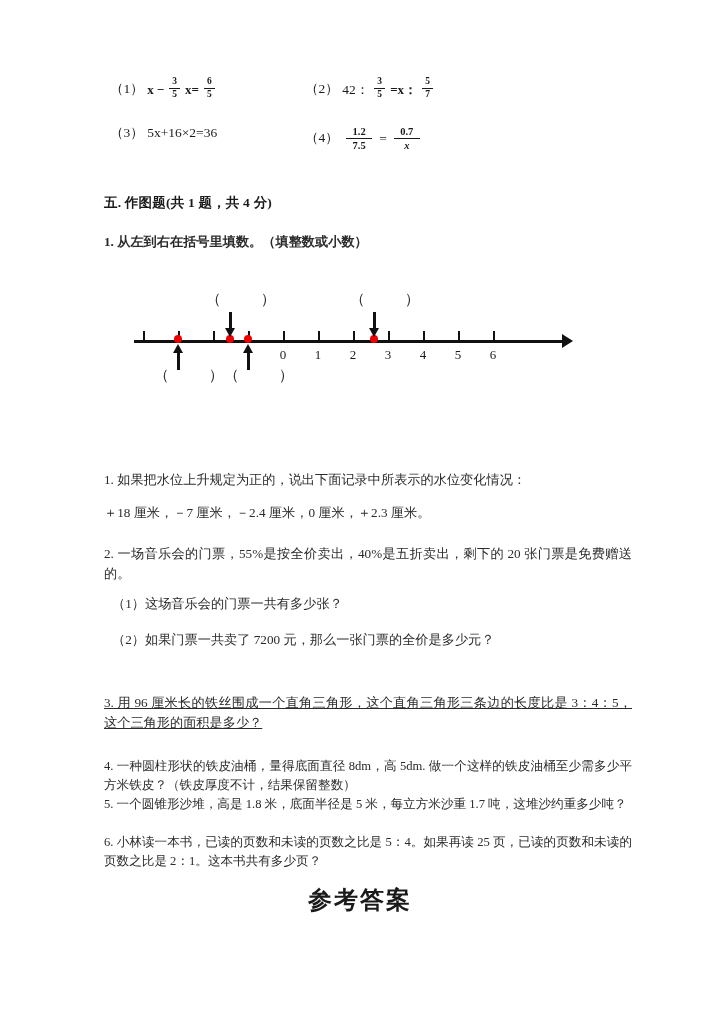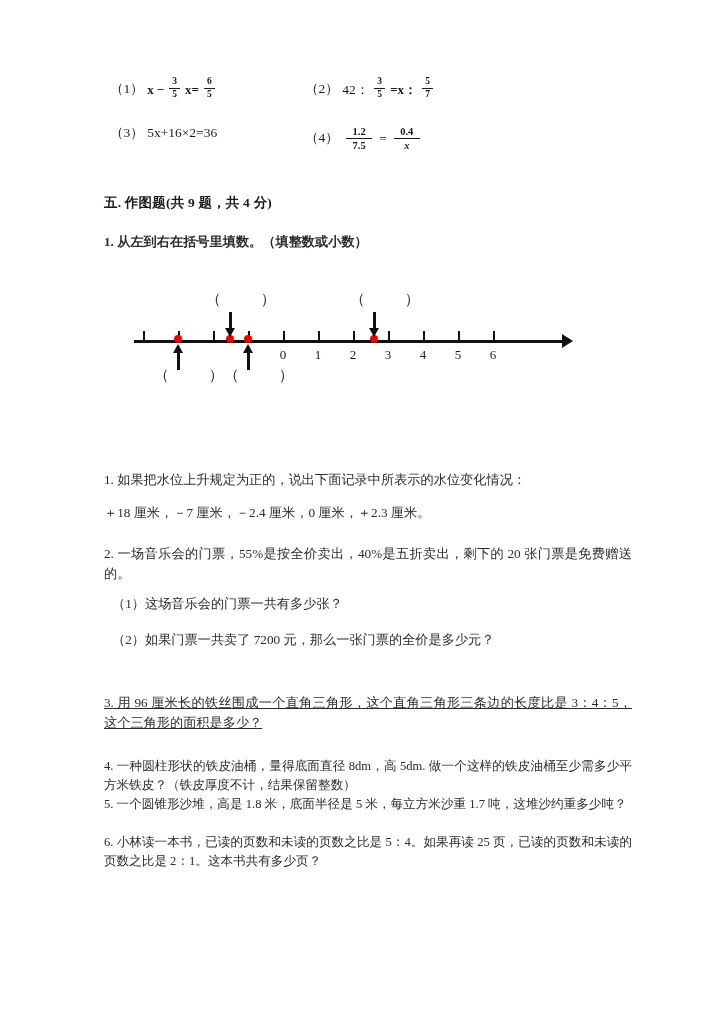--- a/index.html
+++ b/index.html
@@ -272,28 +272,28 @@
   <div class="eq-block eq-row2 eq-col2">
     <span class="eq-label">（4）</span>
     <span class="eq-body">
       <span class="frac frac-lg">
         <span class="num">1.2</span>
         <span class="bar"></span>
         <span class="den">7.5</span>
       </span>
       <span class="plain">=</span>
       <span class="frac frac-lg">
-        <span class="num">0.4</span>
+        <span class="num">0.7</span>
         <span class="bar"></span>
         <span class="den italic-x">x</span>
       </span>
     </span>
   </div>
 
-  <div class="sec-head" style="top:194px;">五. 作图题(共 9 题，共 4 分)</div>
+  <div class="sec-head" style="top:194px;">五. 作图题(共 1 题，共 4 分)</div>
   <div class="para" style="top:232px;font-weight:bold;">1. 从左到右在括号里填数。（填整数或小数）</div>
 
   <div class="numline-wrap">
 
     <div class="axis"></div>
     <div class="axis-arrow"></div>
 
     <div class="tick" style="left:39px;"></div>
     <div class="tick" style="left:74px;"></div>
     <div class="tick" style="left:109px;"></div>
@@ -350,14 +350,15 @@
   <div class="para" style="top:544px;">2. 一场音乐会的门票，55%是按全价卖出，40%是五折卖出，剩下的 20 张门票是免费赠送的。</div>
   <div class="para" style="top:594px; left:112px;">（1）这场音乐会的门票一共有多少张？</div>
   <div class="para" style="top:630px; left:112px;">（2）如果门票一共卖了 7200 元，那么一张门票的全价是多少元？</div>
 
   <div class="para" style="top:693px;text-decoration:underline;">3. 用 96 厘米长的铁丝围成一个直角三角形，这个直角三角形三条边的长度比是 3：4：5，这个三角形的面积是多少？</div>
 
   <div class="para small" style="top:757px;">4. 一种圆柱形状的铁皮油桶，量得底面直径 8dm，高 5dm. 做一个这样的铁皮油桶至少需多少平方米铁皮？（铁皮厚度不计，结果保留整数）</div>
   <div class="para small" style="top:795px;">5. 一个圆锥形沙堆，高是 1.8 米，底面半径是 5 米，每立方米沙重 1.7 吨，这堆沙约重多少吨？</div>
   <div class="para small" style="top:833px;">6. 小林读一本书，已读的页数和未读的页数之比是 5：4。如果再读 25 页，已读的页数和未读的页数之比是 2：1。这本书共有多少页？</div>
 
+  <div class="answers-head">参考答案</div>
 
 </div>
 
 </body></html>

